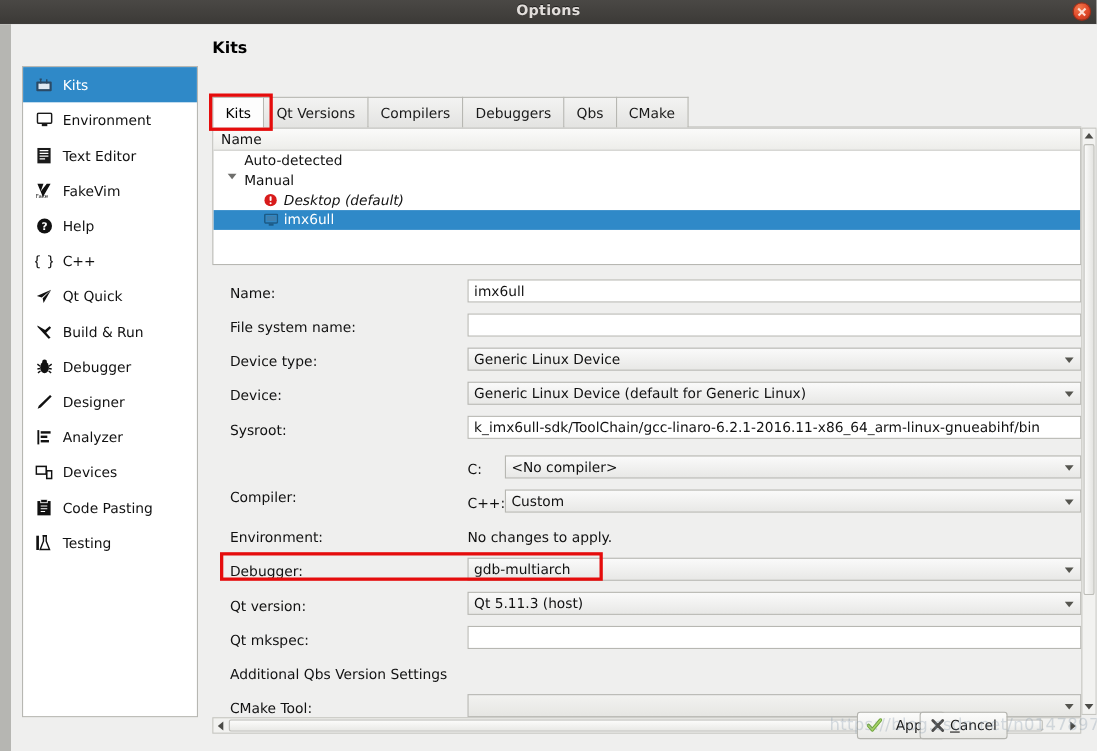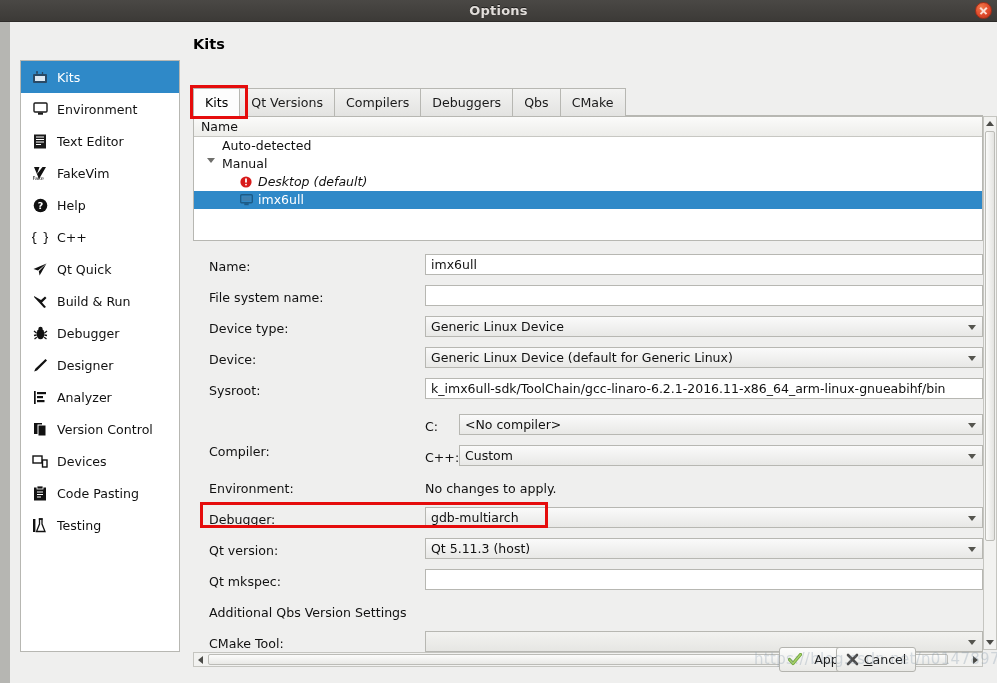--- a/index.html
+++ b/index.html
@@ -407,29 +407,20 @@
           <svg width="15" height="15" viewBox="0 0 15 15">
             <rect x="1" y="1" width="1.7" height="13" fill="#111"></rect>
             <rect x="4" y="2" width="9" height="2.2" fill="#111"></rect>
             <rect x="4" y="6" width="6" height="2.2" fill="#111"></rect>
             <rect x="4" y="10" width="7.5" height="2.2" fill="#111"></rect>
           </svg>
         </span>
         <span class="side-label">Analyzer</span>
       </div>
 
-      <div class="side-item">
-        <span class="side-ico">
-          <svg width="15" height="15" viewBox="0 0 15 15">
-            <rect x="1" y="1" width="8" height="11" fill="#111"></rect>
-            <rect x="5" y="3" width="8" height="11" fill="#111" stroke="#fff" stroke-width="1"></rect>
-          </svg>
-        </span>
-        <span class="side-label">Version Control</span>
-      </div>
 
       <div class="side-item">
         <span class="side-ico">
           <svg width="16" height="15" viewBox="0 0 16 15">
             <rect x="1" y="2" width="9" height="7" fill="none" stroke="#111" stroke-width="1.4"></rect>
             <rect x="10.5" y="6" width="4.5" height="7" fill="none" stroke="#111" stroke-width="1.4"></rect>
           </svg>
         </span>
         <span class="side-label">Devices</span>
       </div>

